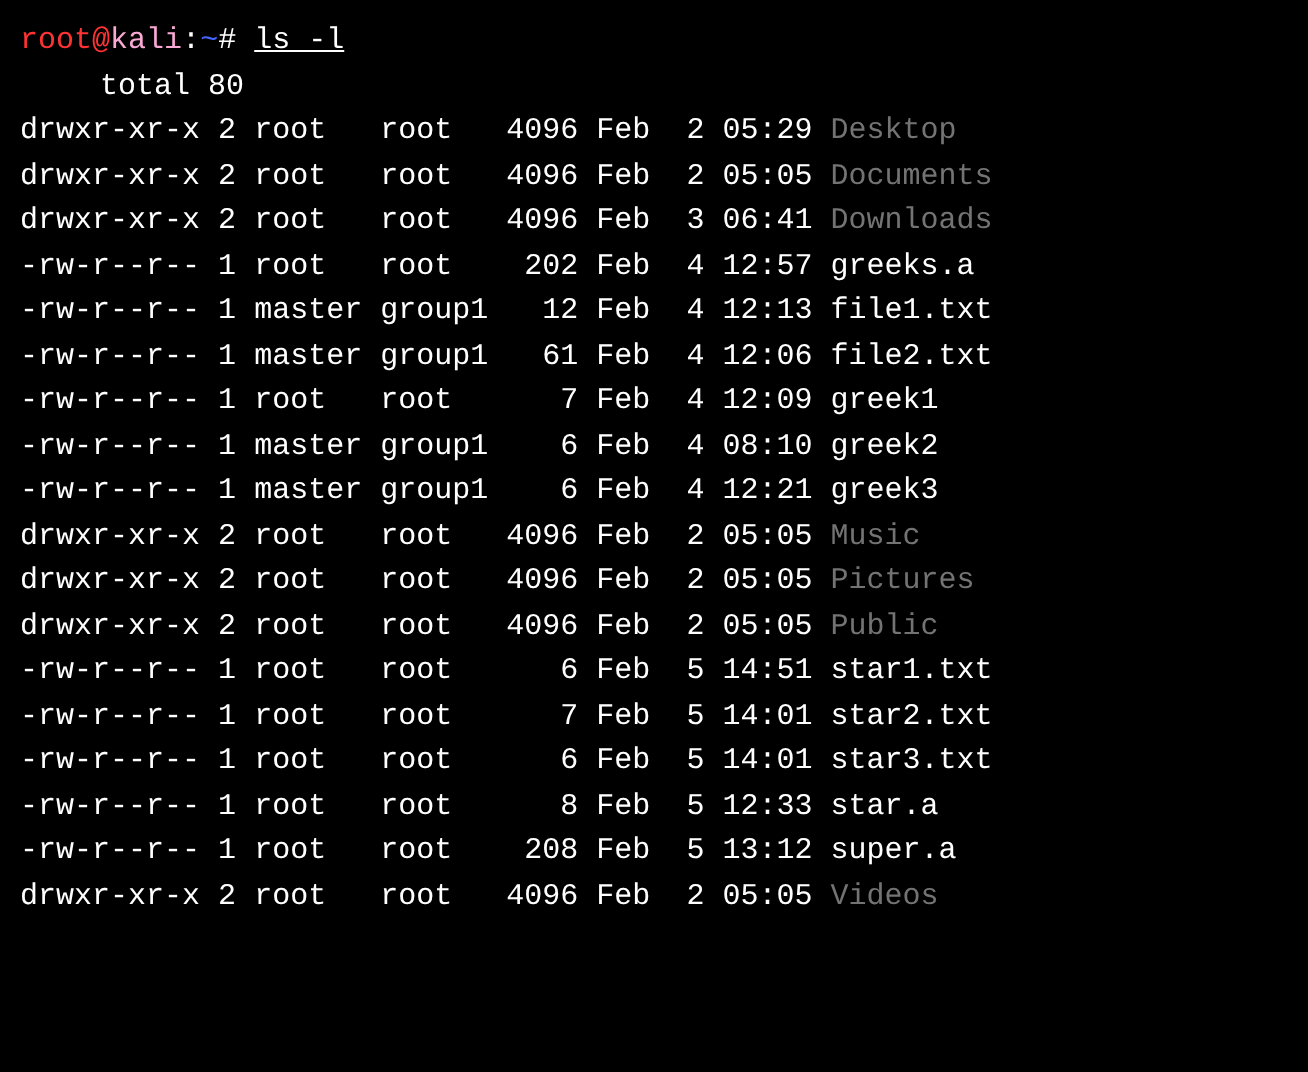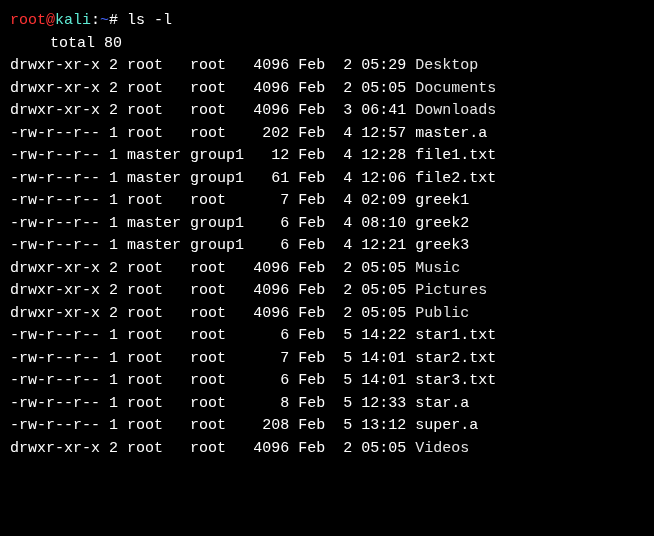--- a/index.html
+++ b/index.html
@@ -12,27 +12,27 @@
       font-family: 'Courier New', monospace;
       font-size: 15px;
       line-height: 1.5;
       padding: 10px;
       color: #fff;
       width: 654px;
       height: 536px;
       overflow: hidden;
     }
     .prompt-user { color: #ff3333; }
-    .prompt-host { color: #5eead4; }
+    .prompt-host { color: #f9a8d4; }
     .prompt-at { color: #ff3333; }
     .prompt-colon { color: #fff; }
     .prompt-path { color: #4466ff; }
     .prompt-hash { color: #fff; }
-    .command { color: #fff; }
-    .dir-name { color: #e5e5e5; }
+    .command { color: #fff; text-decoration: underline; }
+    .dir-name { color: #737373; }
     .file-name { color: #fff; }
     .row {
       white-space: pre;
     }
     .cursor {
       display: inline-block;
       width: 9px;
       height: 17px;
       background: #fff;
       vertical-align: text-bottom;
@@ -45,29 +45,29 @@
 </head>
 <body>
 
 <div>
   <div class="row"><span class="prompt-user">root</span><span class="prompt-at">@</span><span class="prompt-host">kali</span><span class="prompt-colon">:</span><span class="prompt-path">~</span><span class="prompt-hash">#</span> <span class="command">ls -l</span></div>
   <div class="total-line">total 80</div>
   <div id="listing">
       <div class="row"><span>drwxr-xr-x</span> <span>2</span> <span>root  </span> <span>root  </span> <span>4096</span> <span>Feb</span> <span> 2</span> <span>05:29</span> <span class="dir-name">Desktop</span></div>
       <div class="row"><span>drwxr-xr-x</span> <span>2</span> <span>root  </span> <span>root  </span> <span>4096</span> <span>Feb</span> <span> 2</span> <span>05:05</span> <span class="dir-name">Documents</span></div>
       <div class="row"><span>drwxr-xr-x</span> <span>2</span> <span>root  </span> <span>root  </span> <span>4096</span> <span>Feb</span> <span> 3</span> <span>06:41</span> <span class="dir-name">Downloads</span></div>
-      <div class="row"><span>-rw-r--r--</span> <span>1</span> <span>root  </span> <span>root  </span> <span> 202</span> <span>Feb</span> <span> 4</span> <span>12:57</span> <span class="file-name">master.a</span></div>
-      <div class="row"><span>-rw-r--r--</span> <span>1</span> <span>master</span> <span>group1</span> <span>  12</span> <span>Feb</span> <span> 4</span> <span>12:28</span> <span class="file-name">file1.txt</span></div>
+      <div class="row"><span>-rw-r--r--</span> <span>1</span> <span>root  </span> <span>root  </span> <span> 202</span> <span>Feb</span> <span> 4</span> <span>12:57</span> <span class="file-name">greeks.a</span></div>
+      <div class="row"><span>-rw-r--r--</span> <span>1</span> <span>master</span> <span>group1</span> <span>  12</span> <span>Feb</span> <span> 4</span> <span>12:13</span> <span class="file-name">file1.txt</span></div>
       <div class="row"><span>-rw-r--r--</span> <span>1</span> <span>master</span> <span>group1</span> <span>  61</span> <span>Feb</span> <span> 4</span> <span>12:06</span> <span class="file-name">file2.txt</span></div>
-      <div class="row"><span>-rw-r--r--</span> <span>1</span> <span>root  </span> <span>root  </span> <span>   7</span> <span>Feb</span> <span> 4</span> <span>02:09</span> <span class="file-name">greek1</span></div>
+      <div class="row"><span>-rw-r--r--</span> <span>1</span> <span>root  </span> <span>root  </span> <span>   7</span> <span>Feb</span> <span> 4</span> <span>12:09</span> <span class="file-name">greek1</span></div>
       <div class="row"><span>-rw-r--r--</span> <span>1</span> <span>master</span> <span>group1</span> <span>   6</span> <span>Feb</span> <span> 4</span> <span>08:10</span> <span class="file-name">greek2</span></div>
       <div class="row"><span>-rw-r--r--</span> <span>1</span> <span>master</span> <span>group1</span> <span>   6</span> <span>Feb</span> <span> 4</span> <span>12:21</span> <span class="file-name">greek3</span></div>
       <div class="row"><span>drwxr-xr-x</span> <span>2</span> <span>root  </span> <span>root  </span> <span>4096</span> <span>Feb</span> <span> 2</span> <span>05:05</span> <span class="dir-name">Music</span></div>
       <div class="row"><span>drwxr-xr-x</span> <span>2</span> <span>root  </span> <span>root  </span> <span>4096</span> <span>Feb</span> <span> 2</span> <span>05:05</span> <span class="dir-name">Pictures</span></div>
       <div class="row"><span>drwxr-xr-x</span> <span>2</span> <span>root  </span> <span>root  </span> <span>4096</span> <span>Feb</span> <span> 2</span> <span>05:05</span> <span class="dir-name">Public</span></div>
-      <div class="row"><span>-rw-r--r--</span> <span>1</span> <span>root  </span> <span>root  </span> <span>   6</span> <span>Feb</span> <span> 5</span> <span>14:22</span> <span class="file-name">star1.txt</span></div>
+      <div class="row"><span>-rw-r--r--</span> <span>1</span> <span>root  </span> <span>root  </span> <span>   6</span> <span>Feb</span> <span> 5</span> <span>14:51</span> <span class="file-name">star1.txt</span></div>
       <div class="row"><span>-rw-r--r--</span> <span>1</span> <span>root  </span> <span>root  </span> <span>   7</span> <span>Feb</span> <span> 5</span> <span>14:01</span> <span class="file-name">star2.txt</span></div>
       <div class="row"><span>-rw-r--r--</span> <span>1</span> <span>root  </span> <span>root  </span> <span>   6</span> <span>Feb</span> <span> 5</span> <span>14:01</span> <span class="file-name">star3.txt</span></div>
       <div class="row"><span>-rw-r--r--</span> <span>1</span> <span>root  </span> <span>root  </span> <span>   8</span> <span>Feb</span> <span> 5</span> <span>12:33</span> <span class="file-name">star.a</span></div>
       <div class="row"><span>-rw-r--r--</span> <span>1</span> <span>root  </span> <span>root  </span> <span> 208</span> <span>Feb</span> <span> 5</span> <span>13:12</span> <span class="file-name">super.a</span></div>
       <div class="row"><span>drwxr-xr-x</span> <span>2</span> <span>root  </span> <span>root  </span> <span>4096</span> <span>Feb</span> <span> 2</span> <span>05:05</span> <span class="dir-name">Videos</span></div>
     </div>
 </div>
 
 </body></html>

